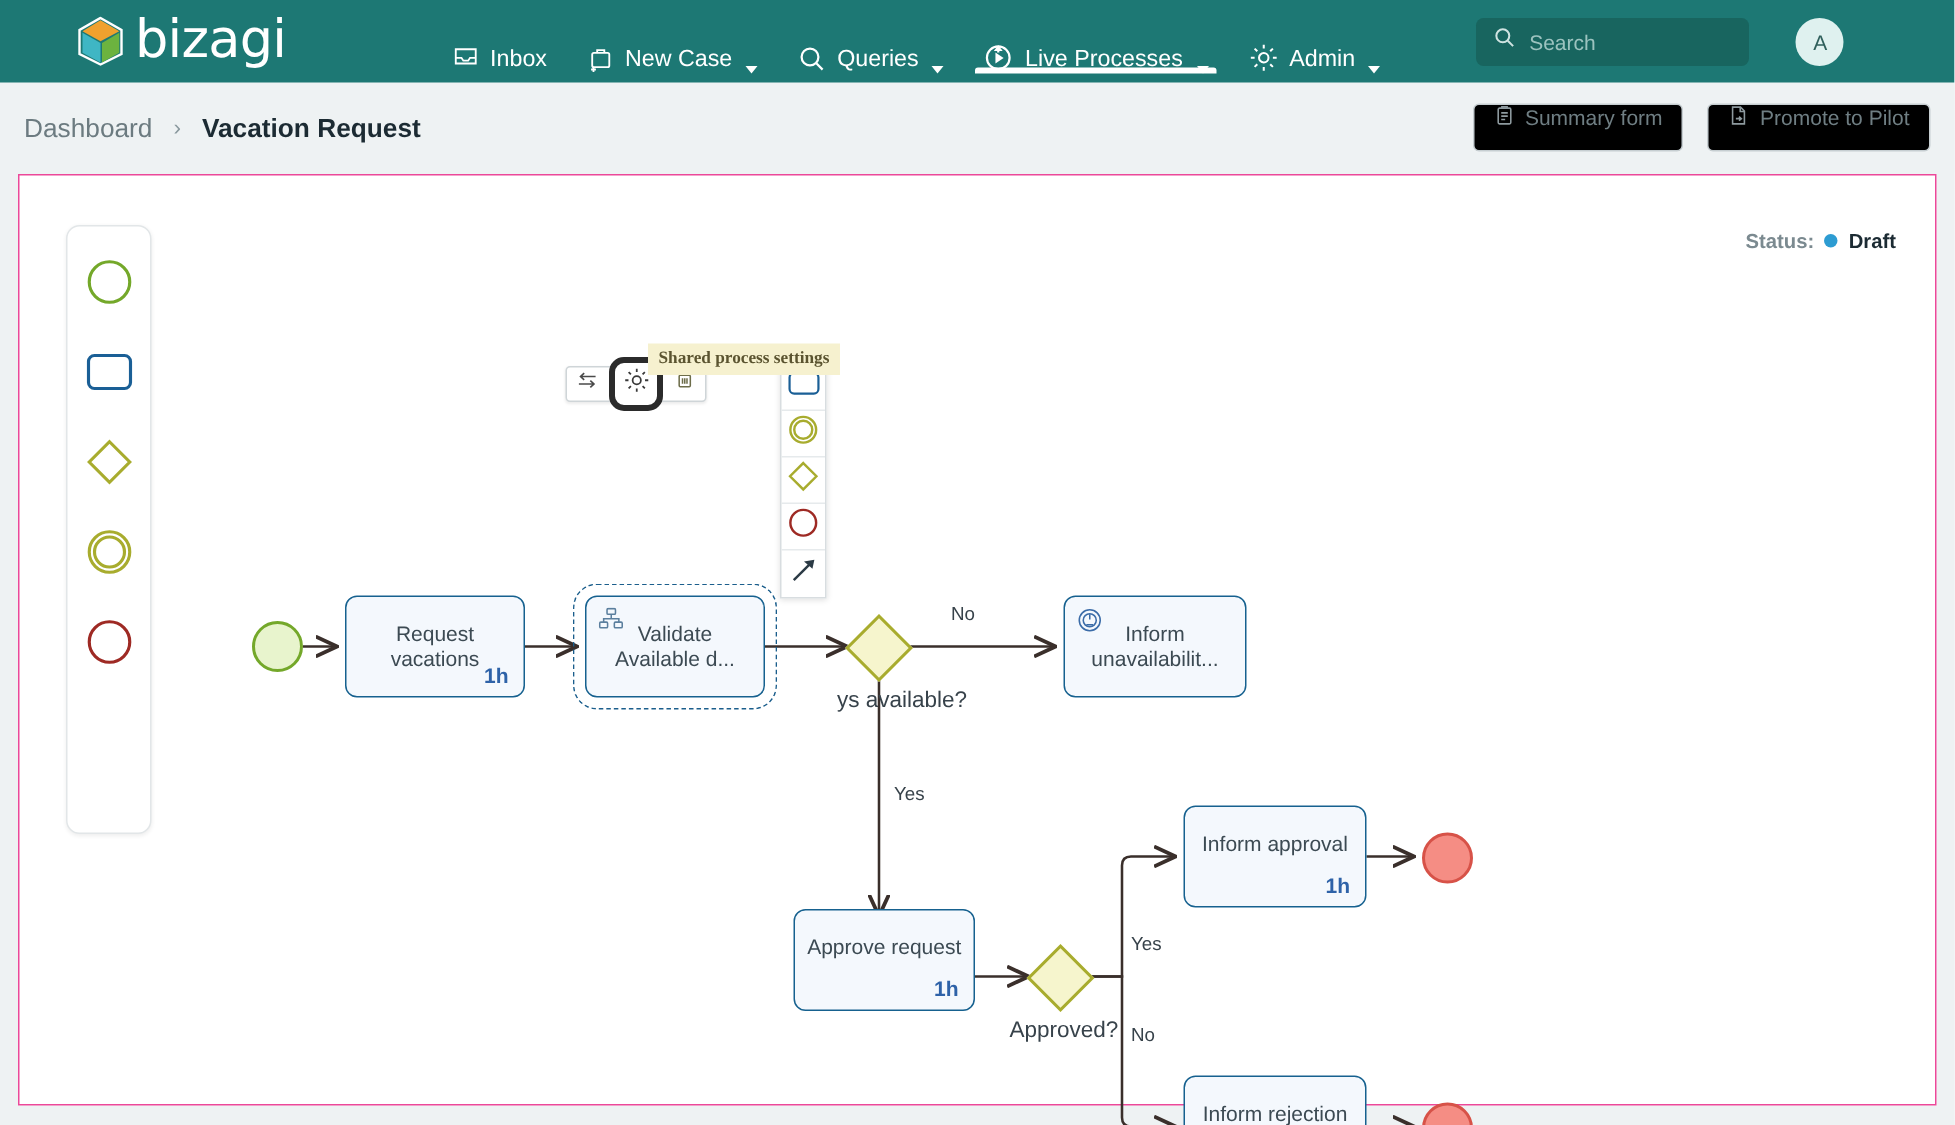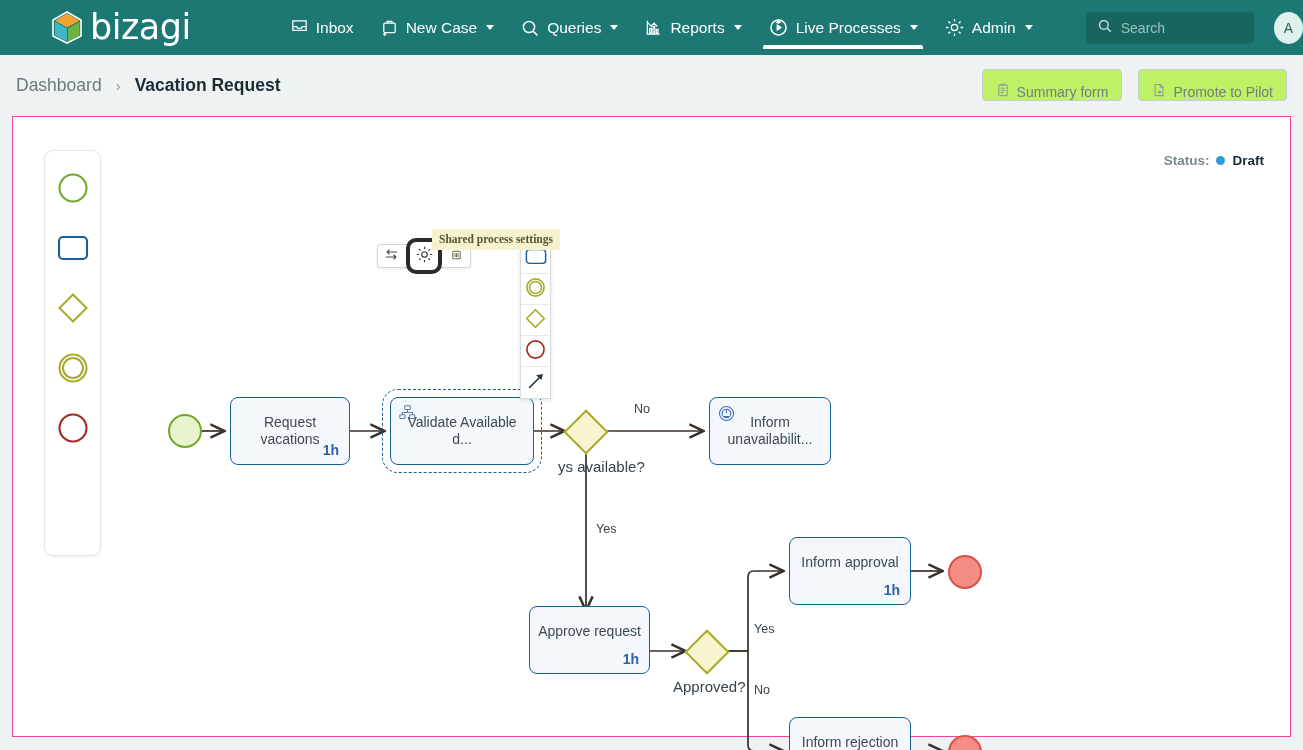--- a/index.html
+++ b/index.html
@@ -9,31 +9,32 @@
     background: #eef2f3;
     overflow: hidden;
   }
 
   
   .topbar {
     height: 55px; width: 100%;
     background: #1d7874;
     display: flex; align-items: center;
     position: relative;
+    gap: 11px;
   }
   .logo-wrap { display: flex; align-items: center; margin-left: 52px; }
   .logo-mark { width: 30px; height: 33px; flex: none; }
   .logo-text {
     color: #ffffff; font-size: 35px; letter-spacing: -0.5px;
     font-weight: 400; margin-left: 8px; line-height: 1;
     font-family: "DejaVu Sans", sans-serif;
   }
   .nav-items { display: flex; align-items: center; margin-left: 86px; height: 55px; }
   .nav-item {
-    display: flex; align-items: center; gap: 7px;
+    display: flex; align-items: flex-end; gap: 7px;
     color: #ffffff; font-size: 15.5px;
     padding: 0 13px; height: 43px; cursor: pointer;
     position: relative; white-space: nowrap;
   }
   .nav-item .ic { display: flex; align-items: center; }
   .caret {
     width: 0; height: 0; margin-left: 2px;
     border-left: 4.5px solid transparent;
     border-right: 4.5px solid transparent;
     border-top: 5.5px solid #ffffff;
@@ -67,24 +68,24 @@
     padding: 0 16px 0 16px; background: #eef2f3;
   }
   .crumb { font-size: 17.5px; color: #6c7b80; cursor: pointer; }
   .crumb-sep {
     margin: 0 14px; color: #8a999e; font-size: 15px;
     display: inline-block;
   }
   .crumb-current { font-size: 17.5px; color: #1c2b33; font-weight: bold; }
   .crumb-actions { margin-left: auto; display: flex; gap: 16px; }
   .btn-outline {
-    display: flex; align-items: flex-end; gap: 7px;
+    display: flex; align-items: flex-start; gap: 7px;
     height: 32px; padding: 0 13px;
     border: 1px solid #c6ced1; border-radius: 4px;
-    background: #bef264; color: #6f7e83; font-size: 14px;
+    background: #000000; color: #6f7e83; font-size: 14px;
     cursor: pointer; white-space: nowrap;
   }
 
   
   .canvas {
     position: absolute; left: 12px; top: 116px;
     width: 1279px; height: 621px;
     background: #ffffff; border: 1px solid #ec4899;
   }
   .status-line {
@@ -230,33 +231,20 @@
       <span class="ic">
         <svg width="20" height="20" viewBox="0 0 20 20" fill="none" stroke="#ffffff" stroke-width="1.5">
           <circle cx="9" cy="9" r="5.6"></circle>
             <path d="M13.2 13.2L17.4 17.4"></path>
         </svg>
       </span>
       <span>Queries</span>
       <i class="caret"></i>
     </div>
 
-    <div class="nav-item">
-      <span class="ic">
-        <svg width="19" height="19" viewBox="0 0 20 20" fill="none" stroke="#ffffff" stroke-width="1.3">
-          <path d="M3.5 3v14h13"></path>
-            <path d="M3.5 4.5L7.5 8.5 10.5 5.5 14 9"></path>
-          <rect x="6" y="11" width="1.8" height="5"></rect>
-            <rect x="9.5" y="9" width="1.8" height="7"></rect>
-          <rect x="13" y="12" width="1.8" height="4"></rect>
-        </svg>
-      </span>
-      <span>Reports</span>
-      <i class="caret"></i>
-    </div>
 
     <div class="nav-item active">
       <span class="ic">
         <svg width="21" height="21" viewBox="0 0 20 20" fill="none" stroke="#ffffff" stroke-width="1.4">
           <circle cx="10" cy="10" r="7.2"></circle>
           <path d="M10 3.2v3.4M8.6 5l1.4-1.8 1.4 1.8z" fill="#ffffff"></path>
           <path d="M8.2 6.6v7l5.2-3.5z" fill="#ffffff" stroke="none"></path>
         </svg>
       </span>
       <span>Live Processes</span>
@@ -387,21 +375,21 @@
       </g>
     </svg>
 
     <div class="evt start" style="left:155px; top:297px; width:34px; height:34px;"></div>
 
     <div class="task" style="left:217px; top:280px; width:120px; height:68px;">
       <div class="tlabel">Request vacations</div>
       <div class="thours">1h</div>
     </div>
 
-    <div class="task selected" style="left:377px; top:280px; width:144px; height:68px;">
+    <div class="task selected" style="left:377px; top:280px; width:120px; height:68px;">
       <span class="ticon">
         <svg width="17" height="15" viewBox="0 0 18 16" fill="none" stroke="#5b7f9e" stroke-width="1.1">
           <rect x="6" y="0.8" width="6" height="4" rx="0.8"></rect>
           <rect x="0.8" y="10.4" width="5.6" height="4" rx="0.8"></rect>
           <rect x="11.2" y="10.4" width="5.6" height="4" rx="0.8"></rect>
           <path d="M9 4.8v3.2M3.6 10.4V8h10.8v2.4"></path>
         </svg>
       </span>
       <div class="tlabel">Validate Available d...</div>
     </div>

